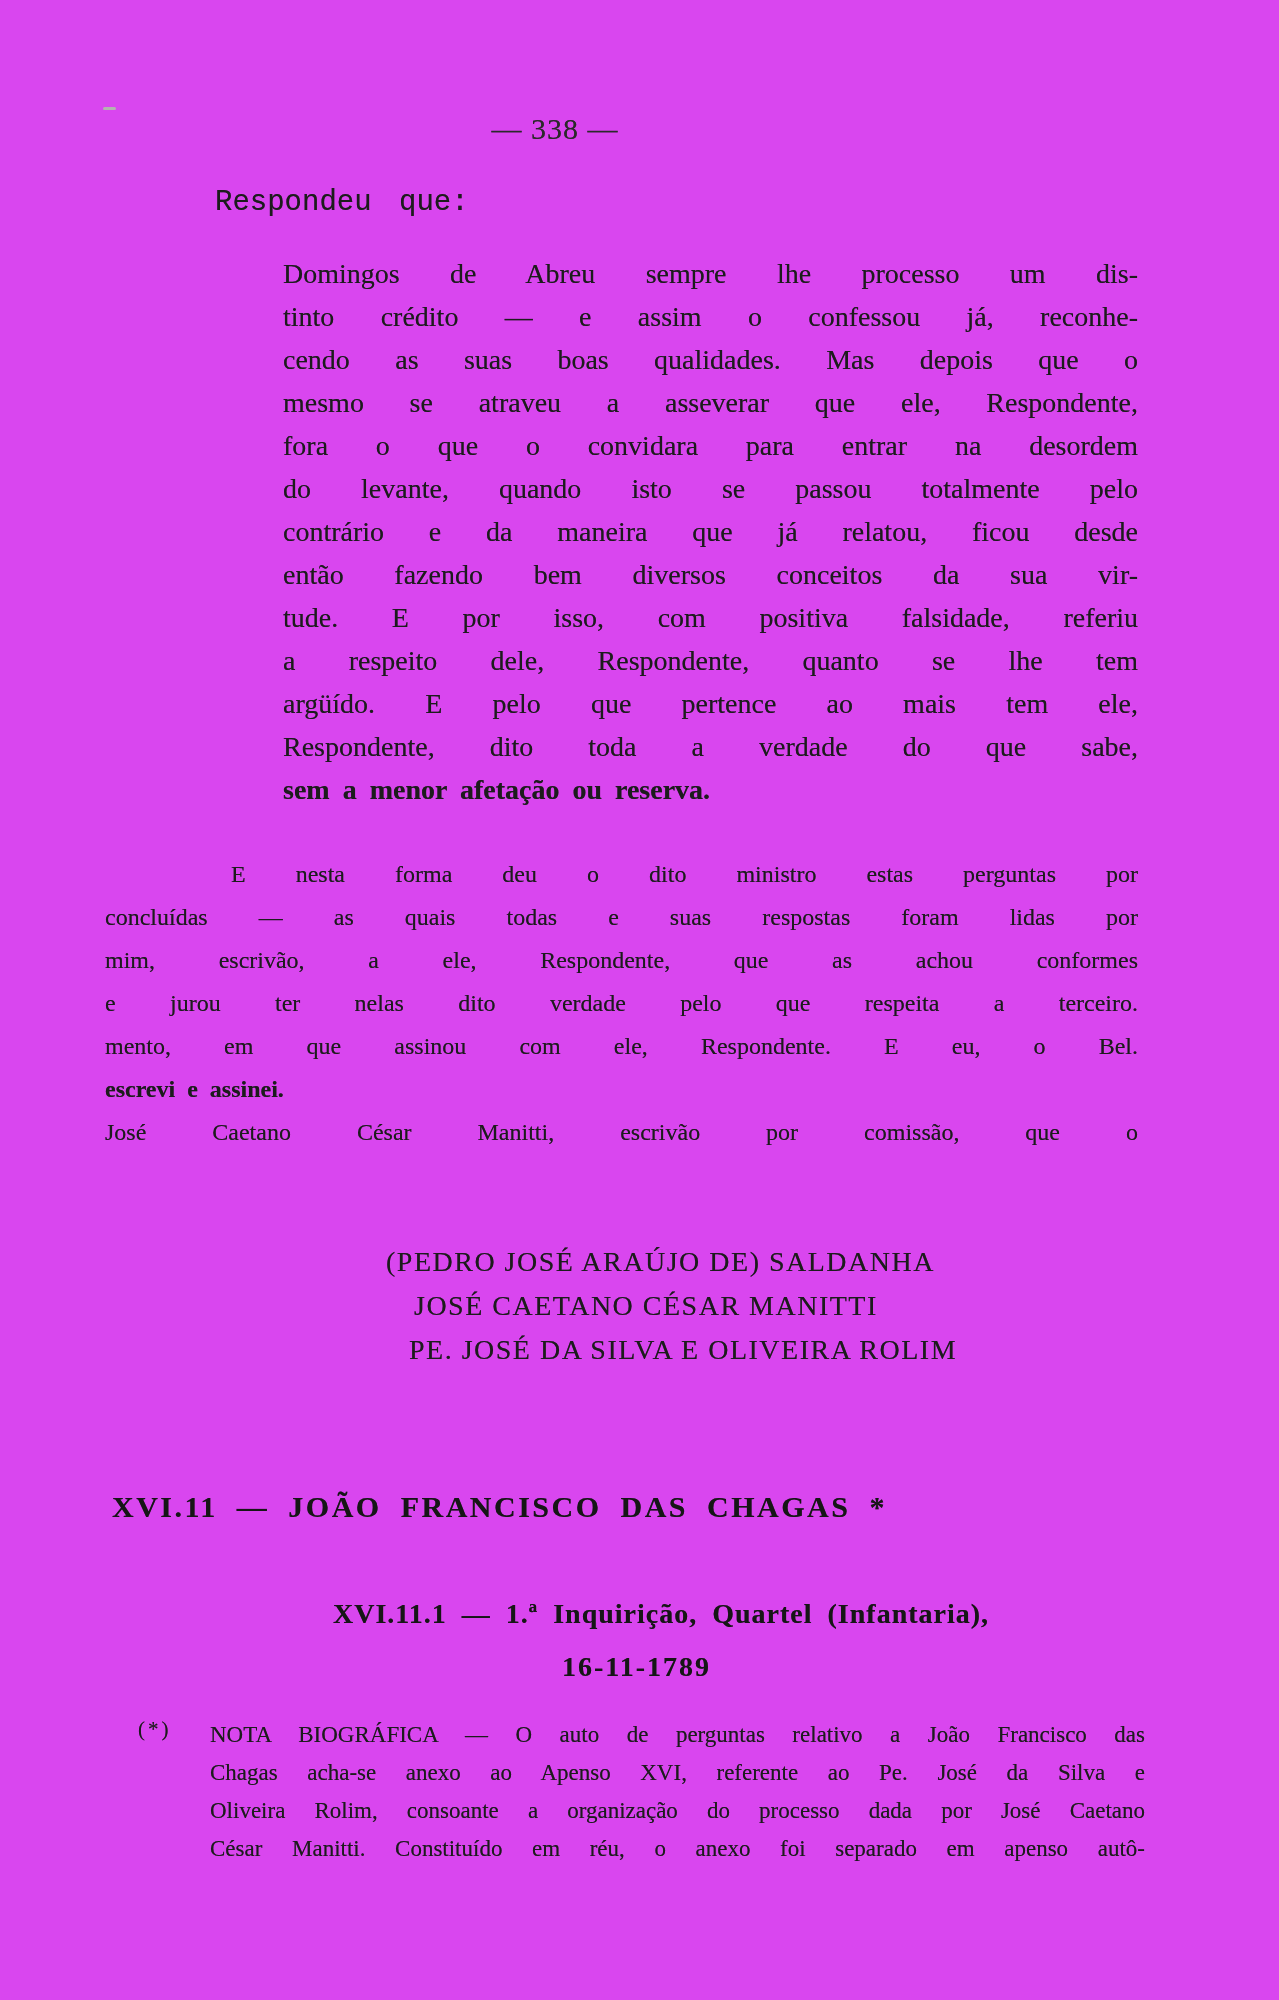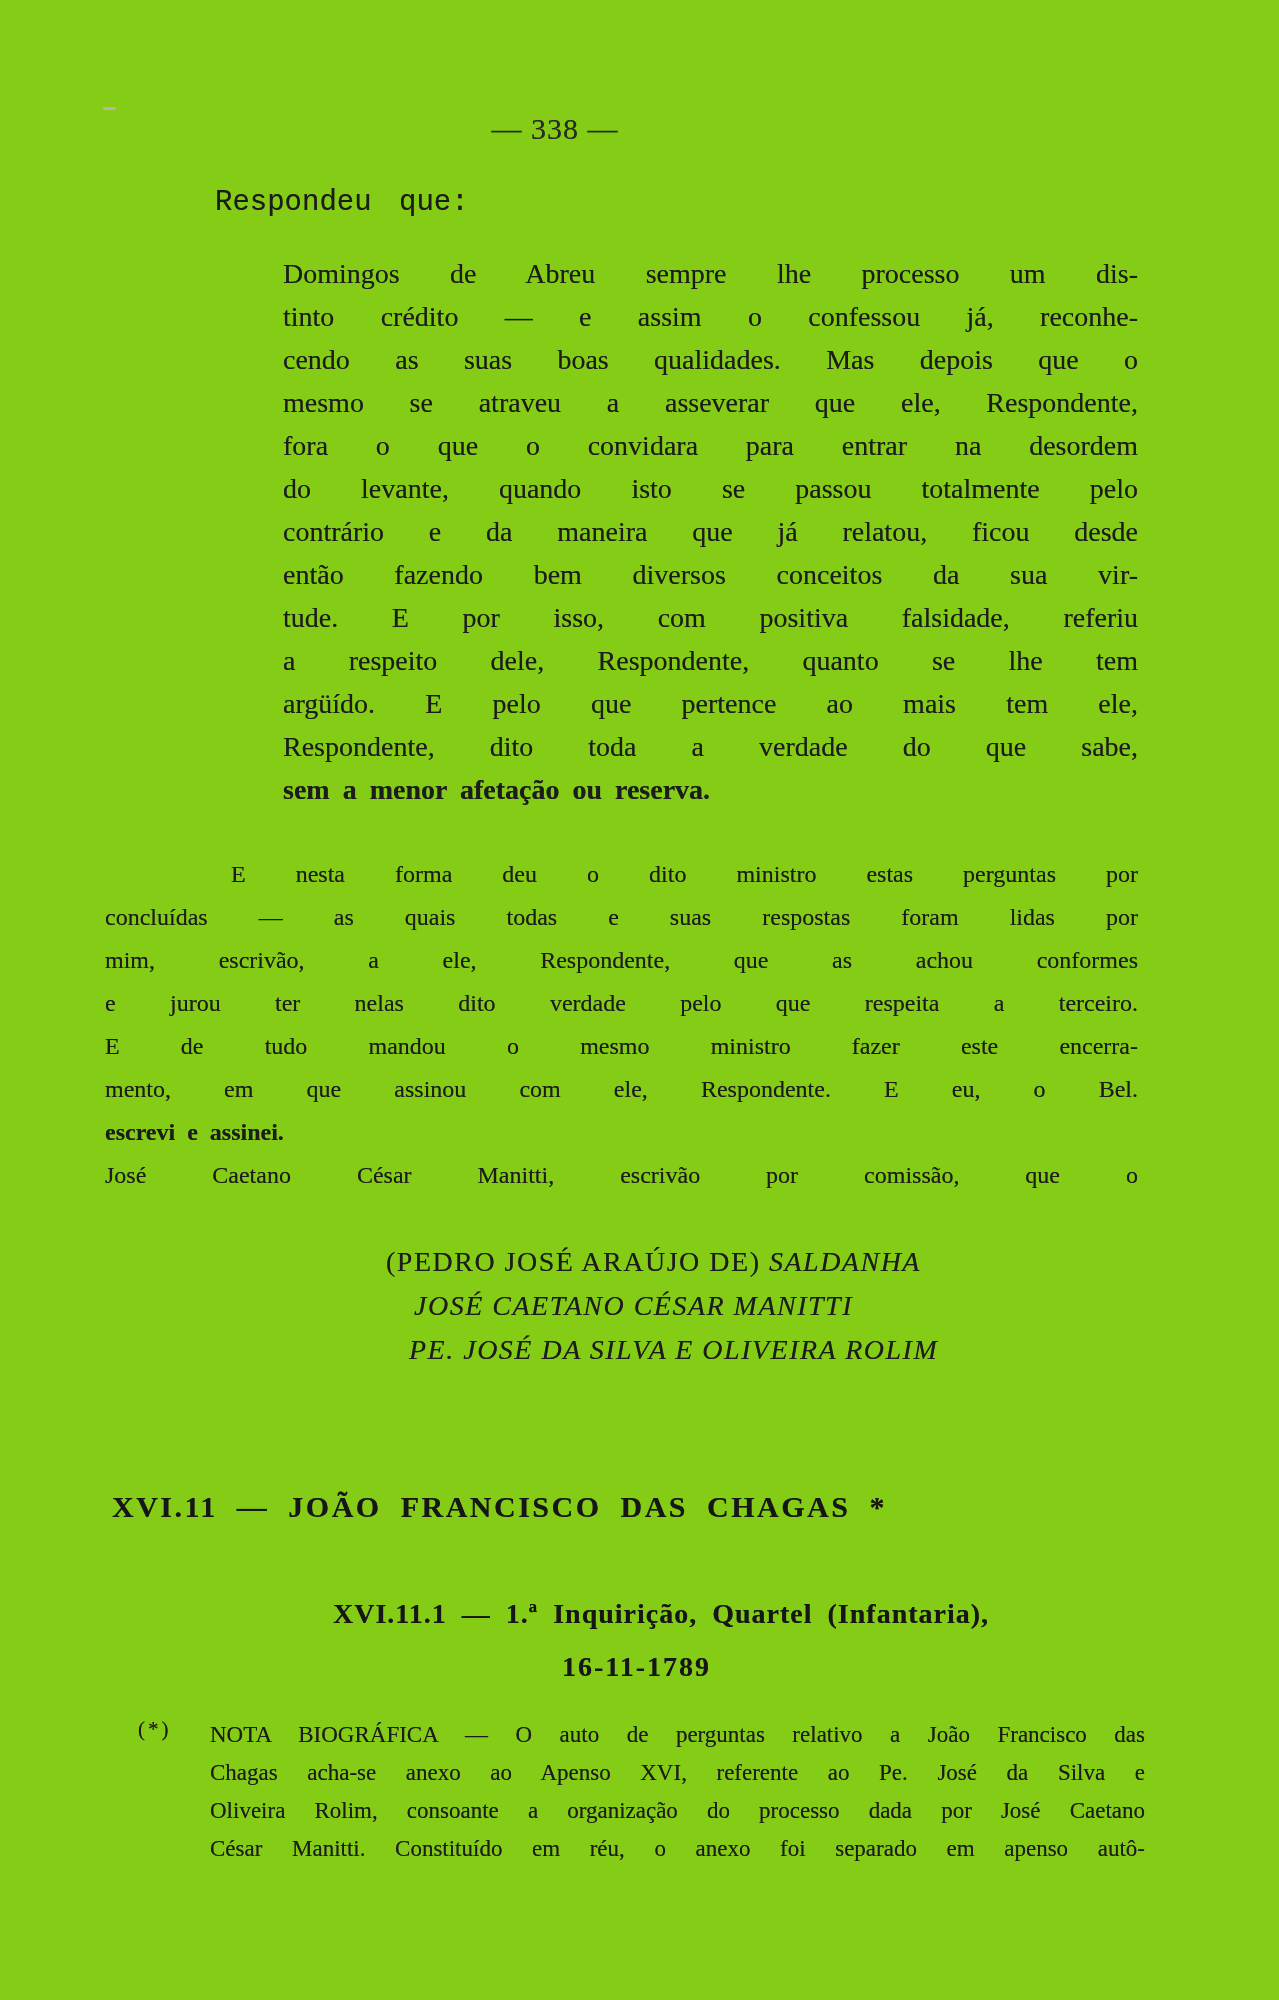--- a/index.html
+++ b/index.html
@@ -1,20 +1,20 @@
 <!DOCTYPE html>
 <html lang="pt"><head>
 <meta charset="utf-8">
 <style>
   html,body{margin:0;padding:0;background:#e8e8e6;}
   #page{
     position:relative;
     width:1279px;height:2000px;
     margin:0 auto;
-    background:#84cc16;
+    background:#d946ef;
     color:#1c1c1c;
     font-family:"Liberation Serif","DejaVu Serif",serif;
     overflow:hidden;
     text-shadow:0 0 .4px rgba(20,20,20,.55);
   }
   .abs{position:absolute;}
   
   .page-number{
     top:112px;left:0;width:1110px;
     text-align:center;
@@ -37,21 +37,21 @@
   .para{top:853px;left:105px;width:1033px;font-size:24px;}
   .para .ln{height:43px;line-height:43px;}
   .para .ln.first{padding-left:126px;}
   .jl{text-align:justify;text-align-last:justify;word-spacing:2px;}
   .ll{text-align:center;text-align-last:left;word-spacing:6px;font-weight:bold;}
   
   .sigs{top:1240px;left:386px;font-size:28px;letter-spacing:1.5px;}
   .sigs .ln{height:44px;line-height:44px;white-space:nowrap;}
   .sigs .ln.s2{padding-left:28px;}
   .sigs .ln.s3{padding-left:23px;}
-  .sig-italic{font-style:italic;}
+  .sig-italic{}
   
   .heading{
     top:1490px;left:112px;
     font-size:30px;font-weight:700;
     letter-spacing:2.5px;word-spacing:9px;white-space:nowrap;
     color:#161616;
   }
   
   .sub1{
     top:1598px;left:333px;
@@ -97,21 +97,20 @@
     <div class="ln jl">argüído. E pelo que pertence ao mais tem ele,</div>
     <div class="ln jl">Respondente, dito toda a verdade do que sabe,</div>
     <div class="ln ll">sem a menor afetação ou reserva.</div>
   </div>
 
   <div class="abs para">
     <div class="ln jl first">E nesta forma deu o dito ministro estas perguntas por</div>
     <div class="ln jl">concluídas — as quais todas e suas respostas foram lidas por</div>
     <div class="ln jl">mim, escrivão, a ele, Respondente, que as achou conformes</div>
     <div class="ln jl">e jurou ter nelas dito verdade pelo que respeita a terceiro.</div>
-    <div class="ln jl">E de tudo mandou o mesmo ministro fazer este encerra-</div>
     <div class="ln jl">mento, em que assinou com ele, Respondente. E eu, o Bel.</div>
     <div class="ln ll">escrevi e assinei.</div>
     <div class="ln jl">José Caetano César Manitti, escrivão por comissão, que o</div>
   </div>
 
   <div class="abs sigs">
     <div class="ln s1">
       <span>(PEDRO JOSÉ ARAÚJO DE) </span><span class="sig-italic">SALDANHA</span>
     </div>
     <div class="ln s2 sig-italic">JOSÉ CAETANO CÉSAR MANITTI</div>

